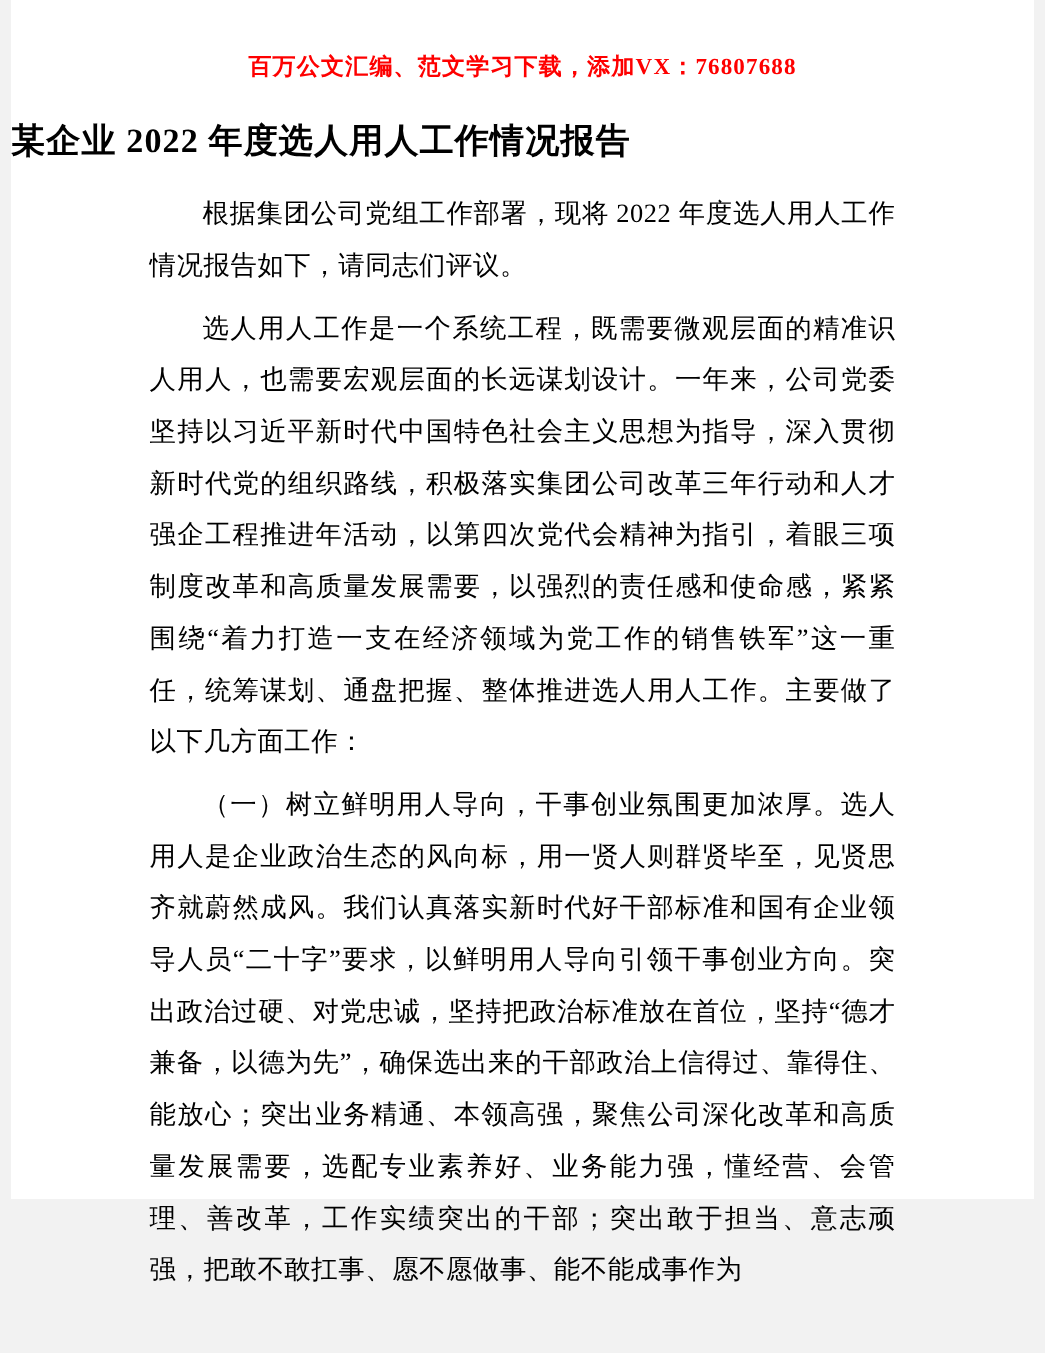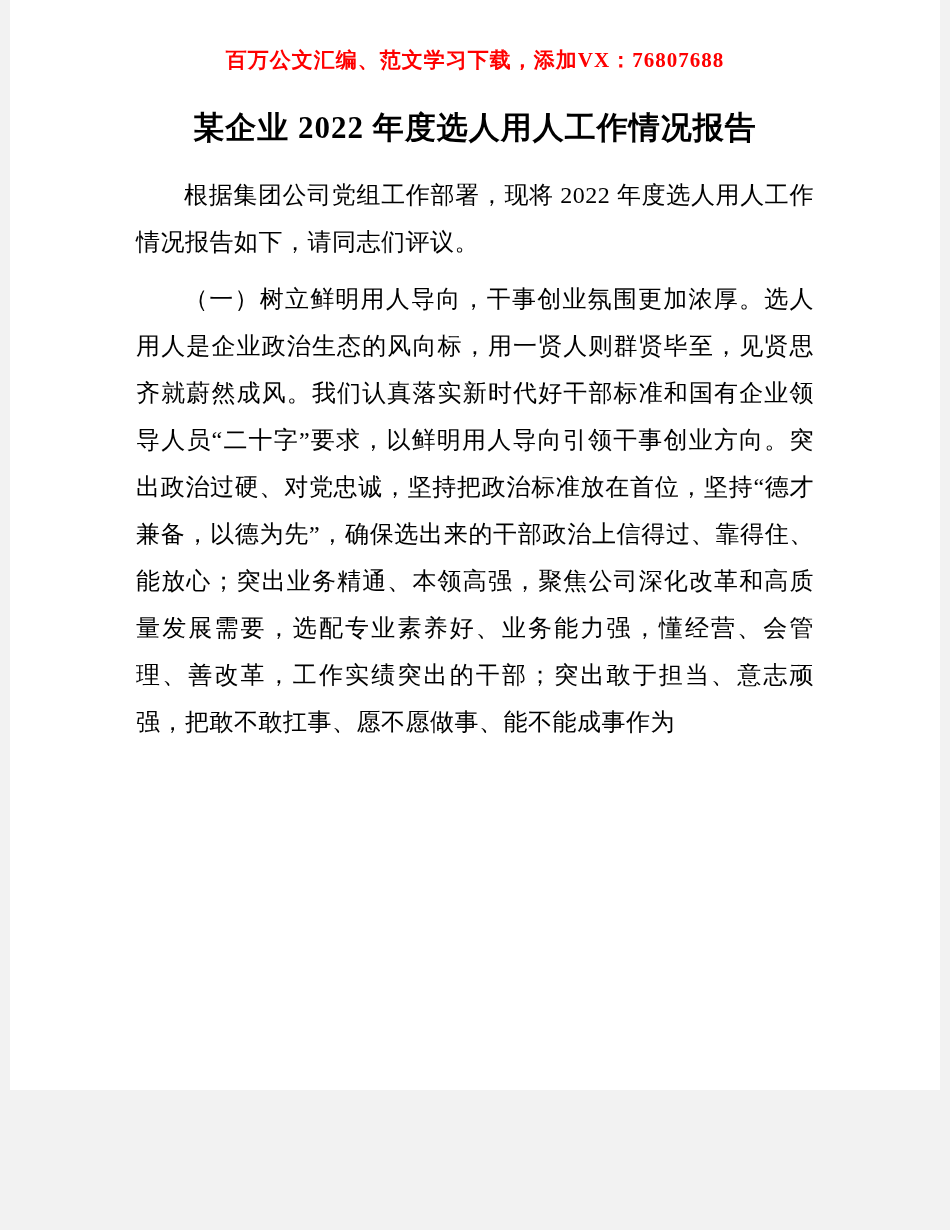--- a/index.html
+++ b/index.html
@@ -26,21 +26,21 @@
     .notice {
       padding-top: 46px;
       text-align: center;
       font-size: 21px;
       letter-spacing: 1px;
       color: #fe0000;
       font-weight: bold;
     }
     .doc-title {
       margin: 32px auto 0 auto;
-      text-align: center;
+      text-align: left;
       font-size: 31px;
       line-height: 44px;
       font-weight: bold;
       letter-spacing: 1px;
       color: #000000;
     }
     .content {
       width: 678px;
       margin: 22px auto 0 auto;
     }
@@ -59,15 +59,16 @@
 </head>
 <body>
 
 <div class="page">
   <div class="notice">百万公文汇编、范文学习下载，添加VX：76807688</div>
 
   <h1 class="doc-title">某企业 2022 年度选人用人工作情况报告</h1>
 
   <div class="content">
     <p class="para">根据集团公司党组工作部署，现将 2022 年度选人用人工作情况报告如下，请同志们评议。</p>
+    <p class="para">选人用人工作是一个系统工程，既需要微观层面的精准识人用人，也需要宏观层面的长远谋划设计。一年来，公司党委坚持以习近平新时代中国特色社会主义思想为指导，深入贯彻新时代党的组织路线，积极落实集团公司改革三年行动和人才强企工程推进年活动，以第四次党代会精神为指引，着眼三项制度改革和高质量发展需要，以强烈的责任感和使命感，紧紧围绕“着力打造一支在经济领域为党工作的销售铁军”这一重任，统筹谋划、通盘把握、整体推进选人用人工作。主要做了以下几方面工作：</p>
     <p class="para">（一）树立鲜明用人导向，干事创业氛围更加浓厚。选人用人是企业政治生态的风向标，用一贤人则群贤毕至，见贤思齐就蔚然成风。我们认真落实新时代好干部标准和国有企业领导人员“二十字”要求，以鲜明用人导向引领干事创业方向。突出政治过硬、对党忠诚，坚持把政治标准放在首位，坚持“德才兼备，以德为先”，确保选出来的干部政治上信得过、靠得住、能放心；突出业务精通、本领高强，聚焦公司深化改革和高质量发展需要，选配专业素养好、业务能力强，懂经营、会管理、善改革，工作实绩突出的干部；突出敢于担当、意志顽强，把敢不敢扛事、愿不愿做事、能不能成事作为</p>
   </div>
 </div>
 
 </body></html>

